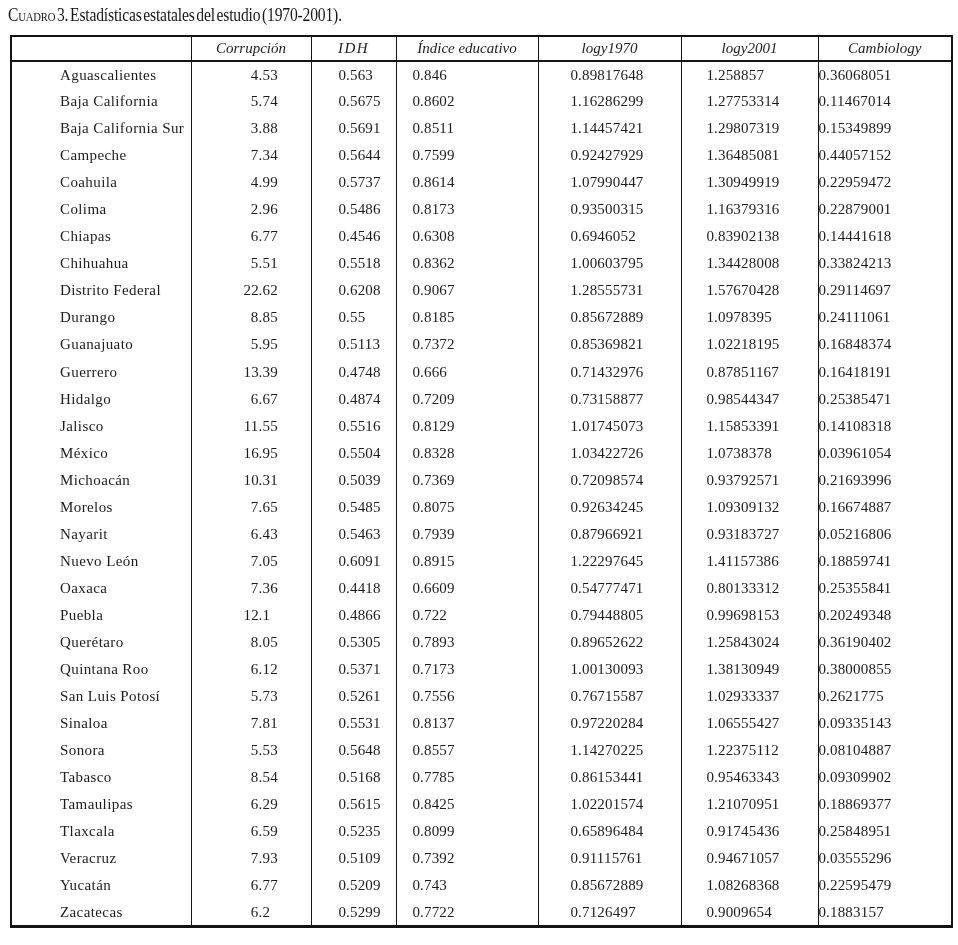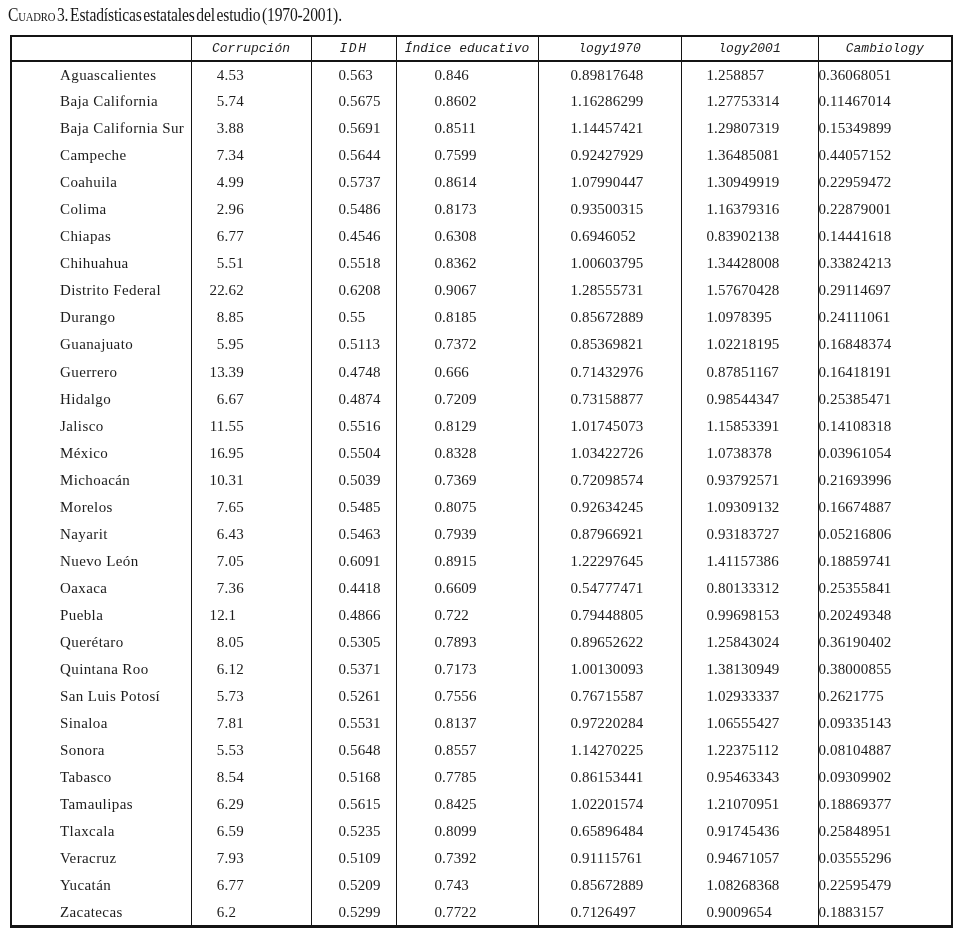--- a/index.html
+++ b/index.html
@@ -56,47 +56,46 @@
     border-left: none;
     padding-left: 48px;
   }
   .stats thead tr {
     height: 25px;
   }
   .stats thead th {
     font-style: italic;
     text-align: center;
     border-bottom: 2px solid #141414;
-    font-size: 13px;
-    font-family: Liberation Mono, monospace;
+    font-size: 15px;
   }
   .stats thead th:nth-child(3) {
     letter-spacing: 1.5px;
   }
   .stats tbody tr {
     height: 27.05px;
   }
   td.state {
     padding-left: 14px;
     text-align: left;
     letter-spacing: 0.4px;
   }
   td.num {
     text-align: left;
     letter-spacing: 0.2px;
   }
   .ip {
     display: inline-block;
     text-align: right;
   }
-  td.c0 { padding-left: 18px; }
+  td.c0 { padding-left: 52px; }
   td.c0 .ip { width: 2ch; }
   td.c1 { padding-left: 27px; }
   td.c1 .ip { width: 1ch; }
-  td.c2 { padding-left: 38px; }
+  td.c2 { padding-left: 16px; }
   td.c2 .ip { width: 1ch; }
   td.c3 { padding-left: 32px; }
   td.c3 .ip { width: 1ch; }
   td.c4 { padding-left: 25px; }
   td.c4 .ip { width: 1ch; }
   td.c5 { }
   td.c5 .ip { width: 1ch; }
 </style>
 </head>
 <body>

